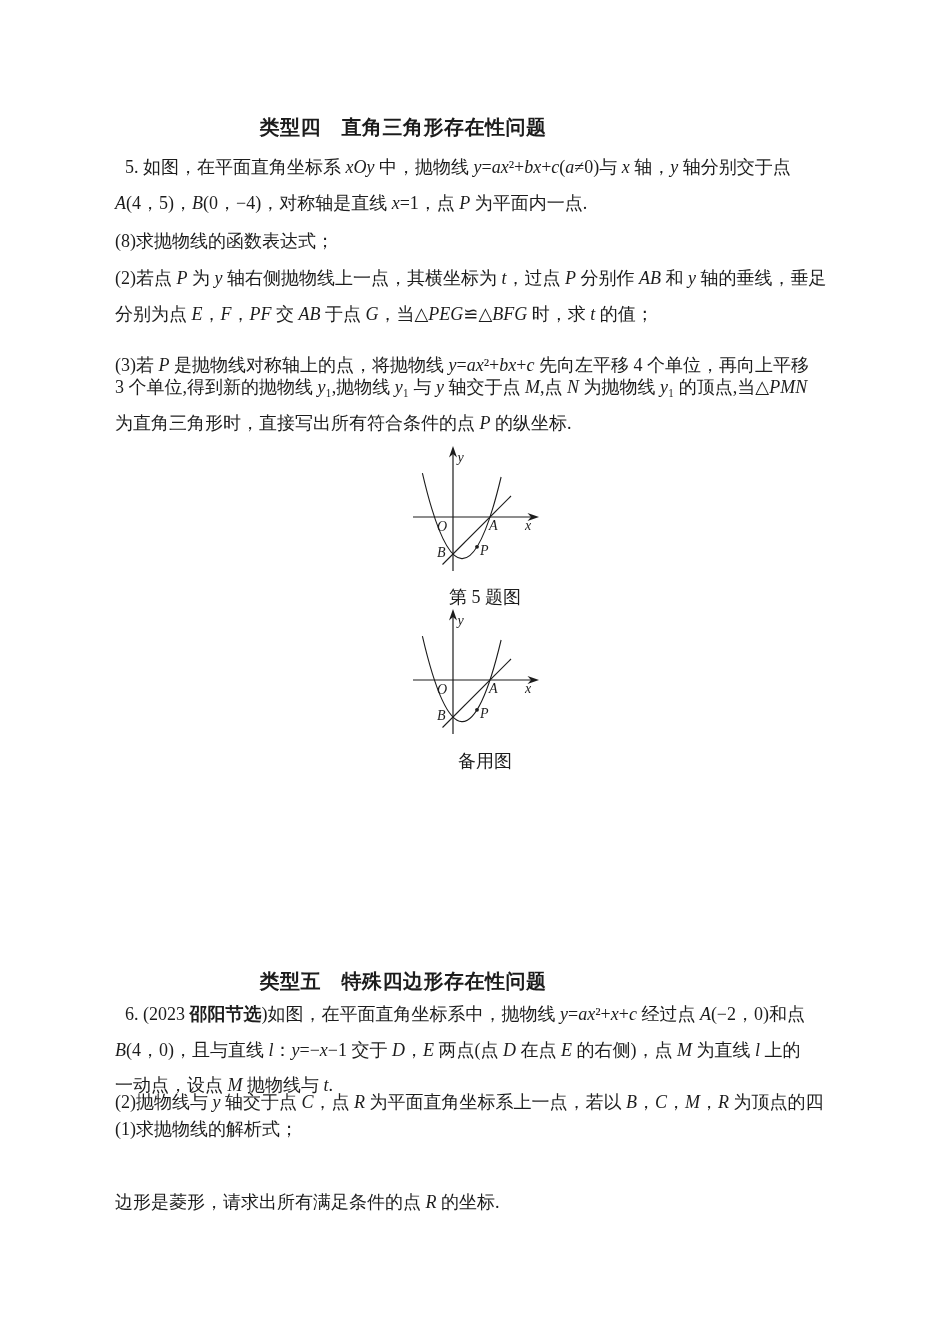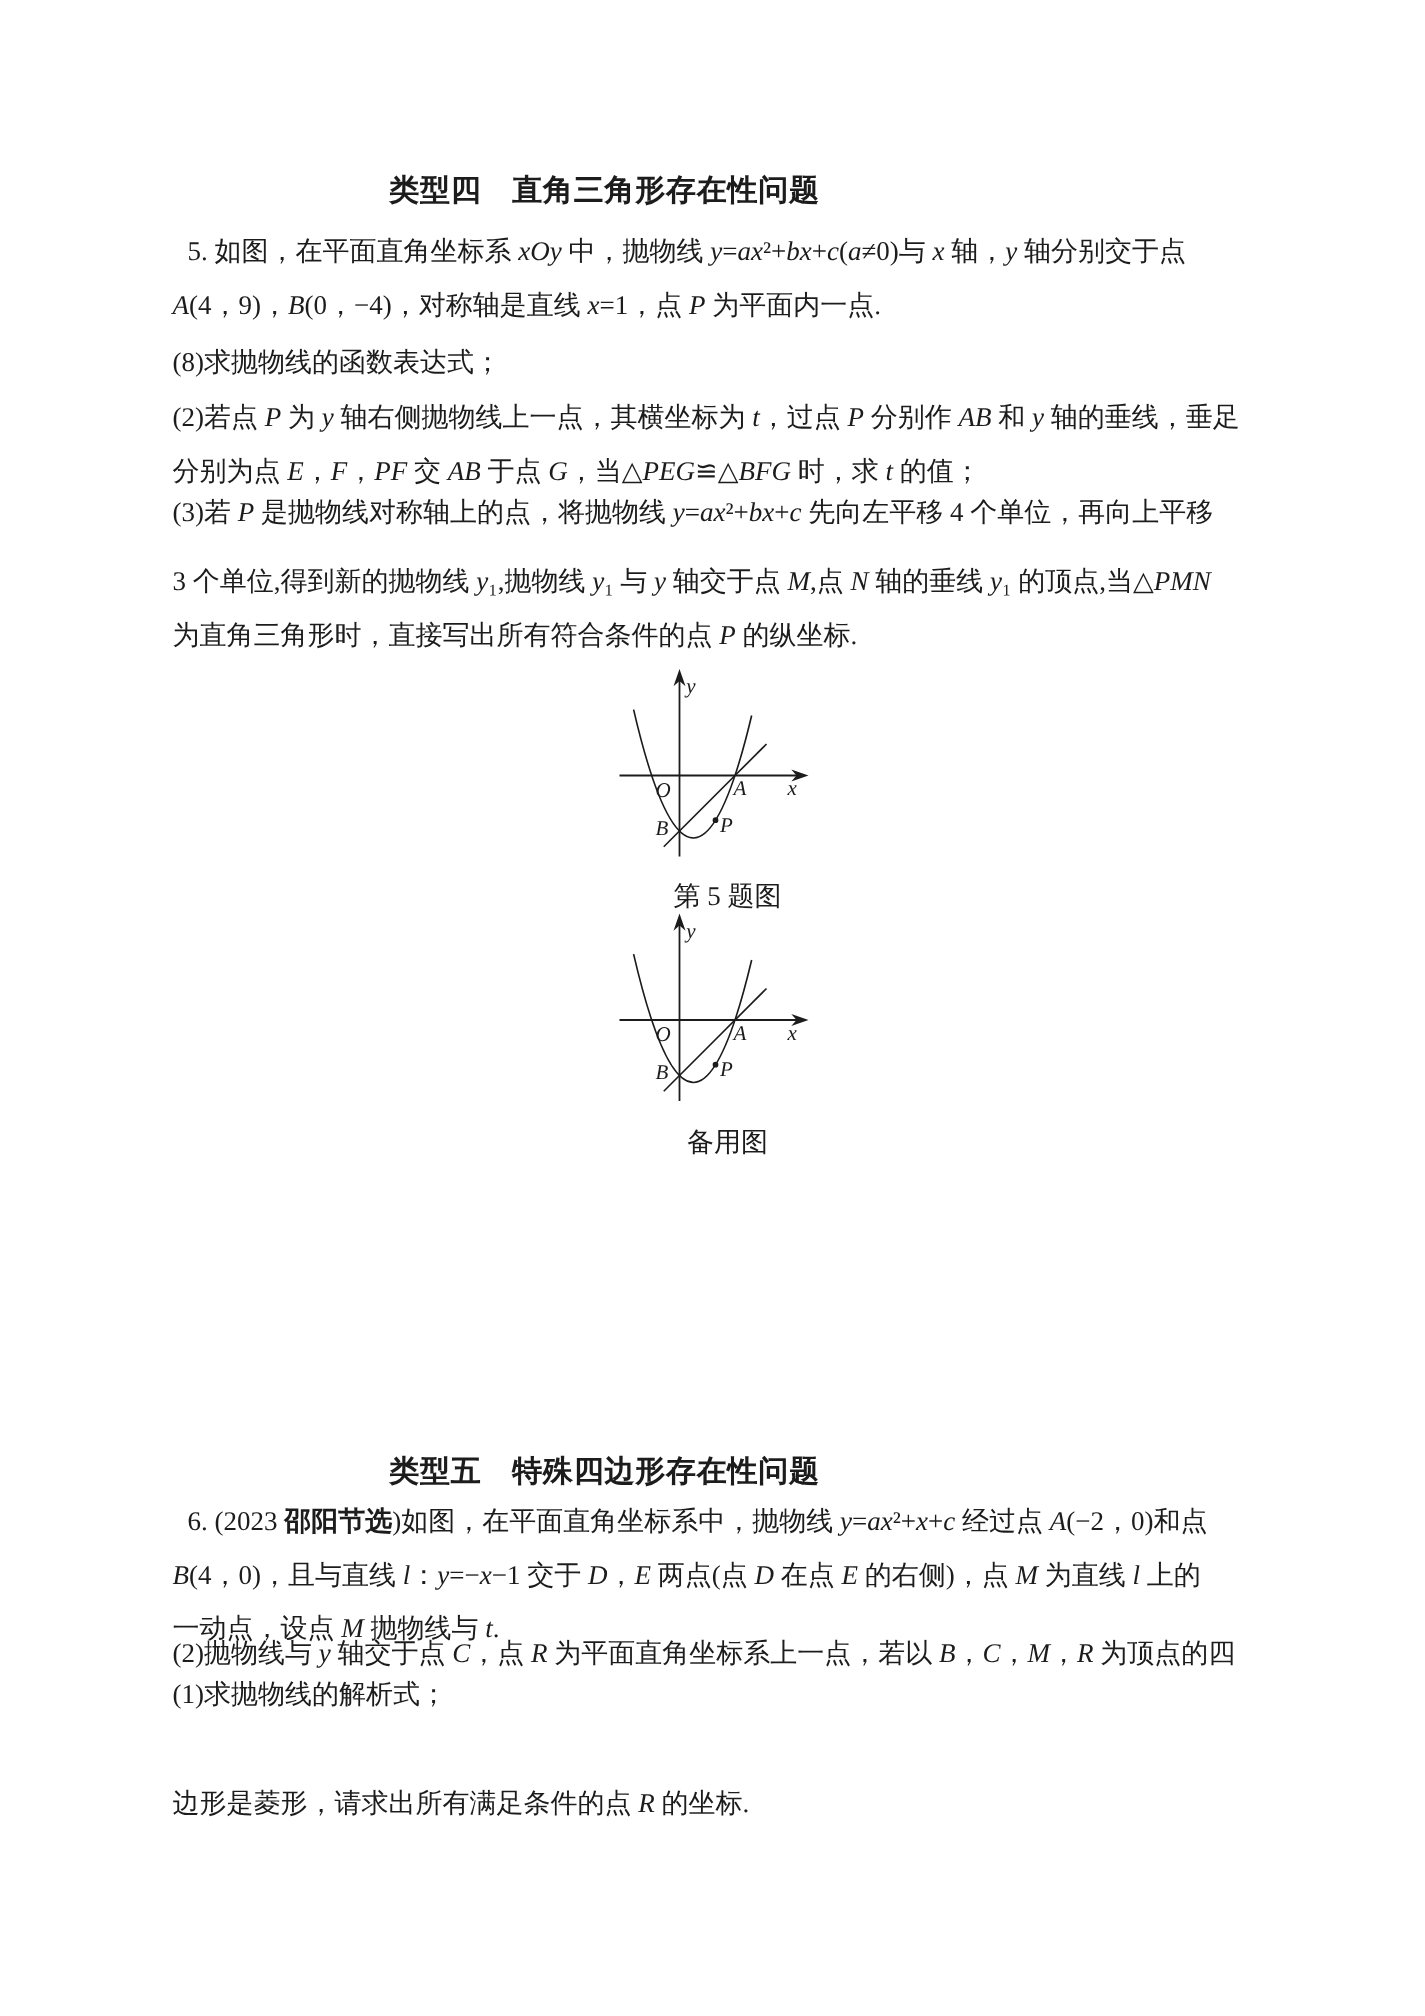--- a/index.html
+++ b/index.html
@@ -42,26 +42,26 @@
   }
 </style>
 </head>
 <body>
 
 <div id="page">
 
   <div class="heading" style="top:113px">类型四　直角三角形存在性问题</div>
 
   <div class="line ind" style="top:149px"><span>5. 如图，在平面直角坐标系 </span><span class="it">xOy</span><span> 中，抛物线 </span><span class="it">y</span><span>=</span><span class="it">ax</span><span>²</span><span>+</span><span class="it">bx</span><span>+</span><span class="it">c</span><span>(</span><span class="it">a</span><span>≠0)与 </span><span class="it">x</span><span> 轴，</span><span class="it">y</span><span> 轴分别交于点</span></div>
-  <div class="line" style="top:185px"><span class="it">A</span><span>(4，9)，</span><span class="it">B</span><span>(0，−4)，对称轴是直线 </span><span class="it">x</span><span>=1，点 </span><span class="it">P</span><span> 为平面内一点.</span></div>
+  <div class="line" style="top:185px"><span class="it">A</span><span>(4，5)，</span><span class="it">B</span><span>(0，−4)，对称轴是直线 </span><span class="it">x</span><span>=1，点 </span><span class="it">P</span><span> 为平面内一点.</span></div>
   <div class="line" style="top:223px"><span>(8)求抛物线的函数表达式；</span></div>
   <div class="line" style="top:260px"><span>(2)若点 </span><span class="it">P</span><span> 为 </span><span class="it">y</span><span> 轴右侧抛物线上一点，其横坐标为 </span><span class="it">t</span><span>，过点 </span><span class="it">P</span><span> 分别作 </span><span class="it">AB</span><span> 和 </span><span class="it">y</span><span> 轴的垂线，垂足</span></div>
   <div class="line" style="top:296px"><span>分别为点 </span><span class="it">E</span><span>，</span><span class="it">F</span><span>，</span><span class="it">PF</span><span> 交 </span><span class="it">AB</span><span> 于点 </span><span class="it">G</span><span>，当△</span><span class="it">PEG</span><span>≌△</span><span class="it">BFG</span><span> 时，求 </span><span class="it">t</span><span> 的值；</span></div>
-  <div class="line" style="top:323px"><span>(3)若 </span><span class="it">P</span><span> 是抛物线对称轴上的点，将抛物线 </span><span class="it">y</span><span>=</span><span class="it">ax</span><span>²</span><span>+</span><span class="it">bx</span><span>+</span><span class="it">c</span><span> 先向左平移 4 个单位，再向上平移</span></div>
-  <div class="line" style="top:369px"><span>3 个单位,得到新的抛物线 </span><span class="it">y</span><span>₁</span><span>,抛物线 </span><span class="it">y</span><span>₁</span><span> 与 </span><span class="it">y</span><span> 轴交于点 </span><span class="it">M</span><span>,点 </span><span class="it">N</span><span> 轴的垂线 </span><span class="it">y</span><span>₁</span><span> 的顶点,当△</span><span class="it">PMN</span></div>
+  <div class="line" style="top:347px"><span>(3)若 </span><span class="it">P</span><span> 是抛物线对称轴上的点，将抛物线 </span><span class="it">y</span><span>=</span><span class="it">ax</span><span>²</span><span>+</span><span class="it">bx</span><span>+</span><span class="it">c</span><span> 先向左平移 4 个单位，再向上平移</span></div>
+  <div class="line" style="top:369px"><span>3 个单位,得到新的抛物线 </span><span class="it">y</span><span>₁</span><span>,抛物线 </span><span class="it">y</span><span>₁</span><span> 与 </span><span class="it">y</span><span> 轴交于点 </span><span class="it">M</span><span>,点 </span><span class="it">N</span><span> 为抛物线 </span><span class="it">y</span><span>₁</span><span> 的顶点,当△</span><span class="it">PMN</span></div>
   <div class="line" style="top:405px"><span>为直角三角形时，直接写出所有符合条件的点 </span><span class="it">P</span><span> 的纵坐标.</span></div>
 
   <svg class="fig" style="left:405px;top:443px" width="140" height="132" viewBox="0 0 140 132">
     <line class="st" x1="48" y1="9" x2="48" y2="128"></line>
     <polygon class="ar" points="48,3 44,14.5 48,11 52,14.5"></polygon>
     <line class="st" x1="8" y1="74" x2="129" y2="74"></line>
     <polygon class="ar" points="134,74 122.5,70 126,74 122.5,78"></polygon>
     <path class="thin" d="M 17.4 30.1 Q 56.8 199.2 96.1 34.0"></path>
     <line class="thin" x1="37.5" y1="121.5" x2="106" y2="53"></line>
     <circle class="ar" cx="72" cy="103.8" r="1.9"></circle>

